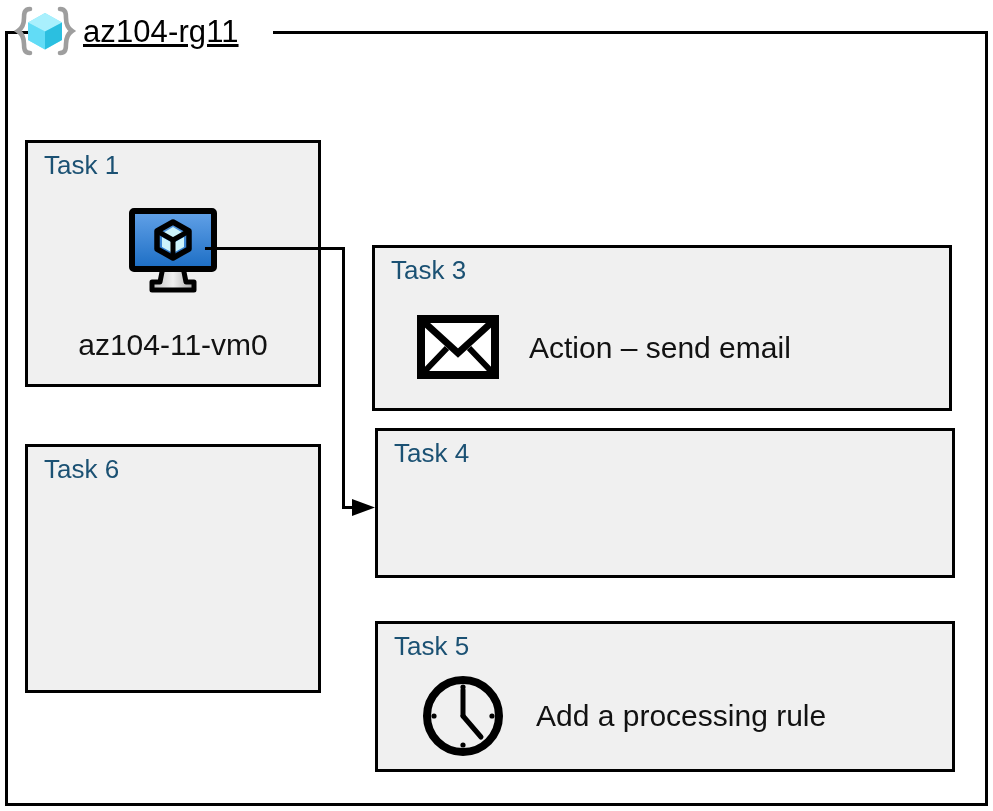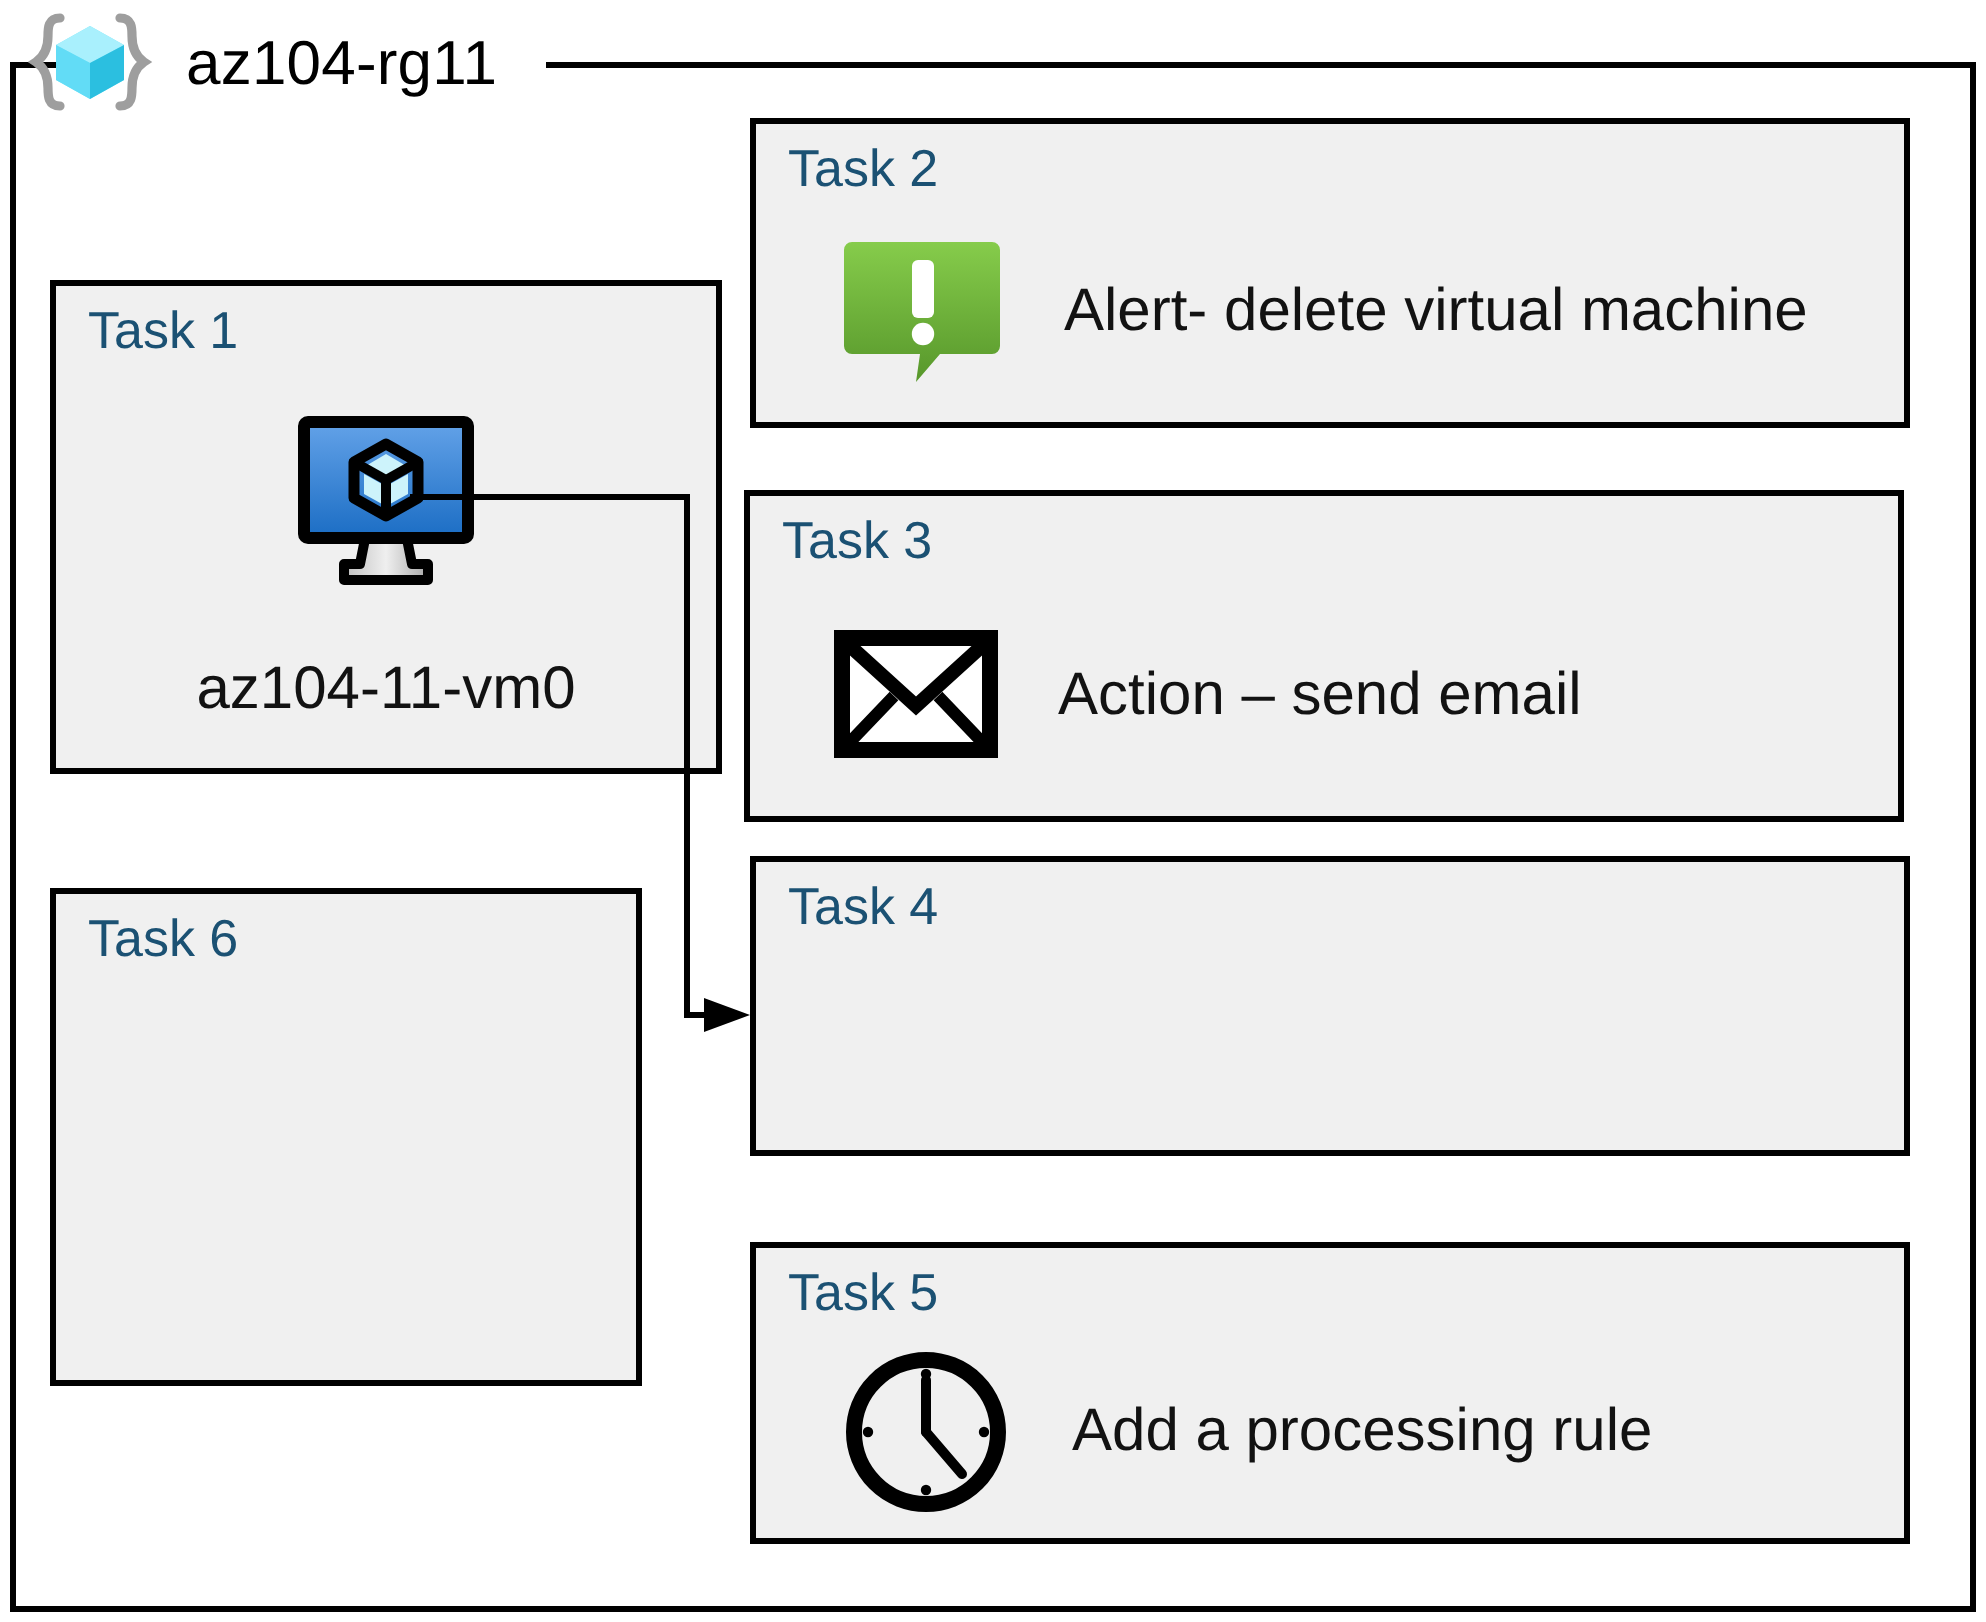--- a/index.html
+++ b/index.html
@@ -51,22 +51,23 @@
   }
 
   
   .rg-header {
     position: absolute;
     left: 14px;
     top: 2px;
     height: 58px;
     display: flex;
     align-items: center;
-    gap: 19px;
+    gap: 9px;
     background: transparent;
+    text-decoration: underline;
   }
   .rg-icon {
     width: 54px;
     height: 52px;
     position: relative;
     flex: none;
   }
   .rg-title {
     font-size: 31px;
     color: #000000;
@@ -153,21 +154,21 @@
 
         <polygon points="31,8 48,17.5 48,35 31,44.5 14,35 14,17.5" fill="#7ee8fb"></polygon>
         <polygon points="31,8 48,17.5 31,26.5 14,17.5" fill="#a9f0fd"></polygon>
         <polygon points="31,26.5 48,17.5 48,35 31,44.5" fill="#2bbfe0"></polygon>
         <polygon points="31,26.5 31,44.5 14,35 14,17.5" fill="#62dcf6"></polygon>
       </svg>
     </span>
     <span class="rg-title">az104-rg11</span>
   </div>
 
-  <div class="panel vcard" style="left:25px; top:140px; width:336px; height:247px;">
+  <div class="panel vcard" style="left:25px; top:140px; width:296px; height:247px;">
     <div class="panel-title">Task 1</div>
     <div class="panel-body" style="top:56px; bottom:16px;align-items:center;">
       <span class="icon-slot">
         <svg width="98" height="88" viewBox="0 0 98 88">
           <defs>
             <linearGradient id="scr" x1="0" y1="0" x2="0" y2="1">
               <stop offset="0" stop-color="#63a2e8"></stop>
               <stop offset="1" stop-color="#1b6dc4"></stop>
             </linearGradient>
             <linearGradient id="stand" x1="0" y1="0" x2="1" y2="0">
@@ -191,39 +192,20 @@
         </svg>
       </span>
       <span class="panel-label" style="margin-top:26px;">az104-11-vm0</span>
     </div>
   </div>
 
   <div class="panel vcard" style="left:25px; top:444px; width:296px; height:249px;">
     <div class="panel-title">Task 6</div>
   </div>
 
-  <div class="panel hcard" style="left:375px; top:59px; width:580px; height:155px;">
-    <div class="panel-title">Task 2</div>
-    <div class="panel-body" style="top:48px; bottom:10px;">
-      <span class="icon-slot">
-        <svg width="82" height="78" viewBox="0 0 82 78">
-          <defs>
-            <linearGradient id="grn" x1="0" y1="0" x2="0" y2="1">
-              <stop offset="0" stop-color="#86cc4b"></stop>
-              <stop offset="1" stop-color="#57972b"></stop>
-            </linearGradient>
-          </defs>
-          <path d="M6 4 h70 a4 4 0 0 1 4 4 v48 a4 4 0 0 1 -4 4 h-26 l-12 14 l2 -14 h-34 a4 4 0 0 1 -4 -4 v-48 a4 4 0 0 1 4 -4 z" fill="url(#grn)"></path>
-          <rect x="36" y="13" width="11" height="29" rx="3" fill="#ffffff"></rect>
-          <circle cx="41.5" cy="50" r="5.6" fill="#ffffff"></circle>
-        </svg>
-      </span>
-      <span class="panel-label">Alert- delete virtual machine</span>
-    </div>
-  </div>
 
   <div class="panel hcard" style="left:372px; top:245px; width:580px; height:166px;">
     <div class="panel-title">Task 3</div>
     <div class="panel-body" style="top:48px; bottom:10px;">
       <span class="icon-slot">
         <svg width="82" height="64" viewBox="0 0 82 64">
           <rect x="4" y="4" width="74" height="56" fill="#ffffff" stroke="#000" stroke-width="8"></rect>
           <path d="M8 8 L41 38 L74 8" fill="none" stroke="#000" stroke-width="7"></path>
           <path d="M8 56 L30 33 M74 56 L52 33" fill="none" stroke="#000" stroke-width="6"></path>
         </svg>

